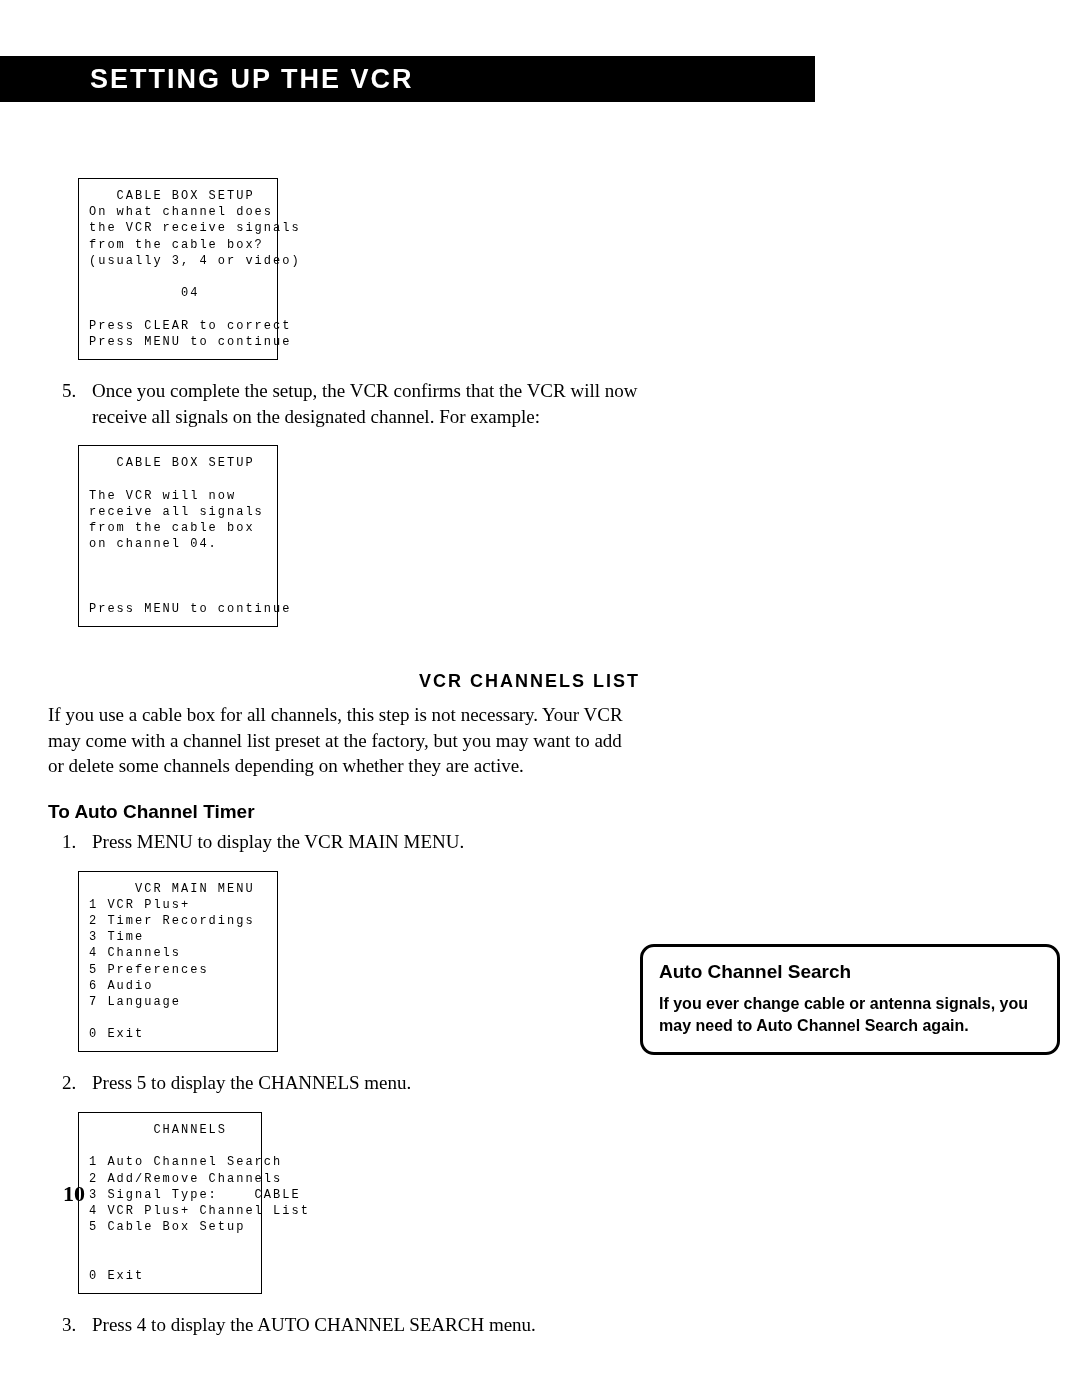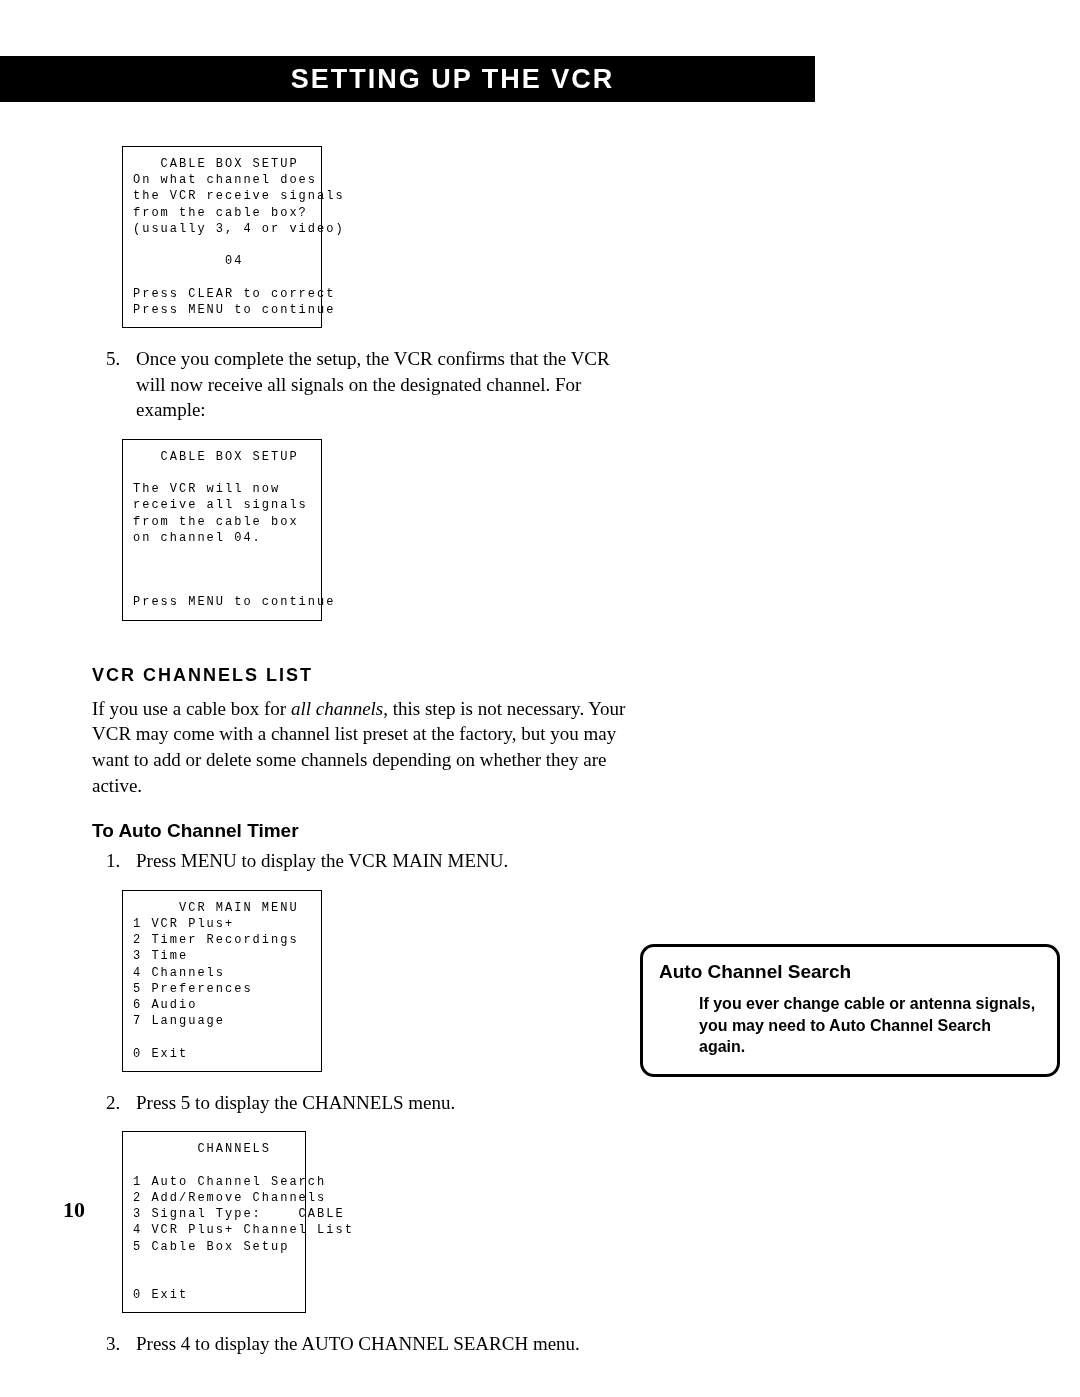--- a/index.html
+++ b/index.html
@@ -13,34 +13,33 @@
       position: relative;
     }
 
     .header-bar {
       background: #000;
       color: #fff;
       height: 46px;
       display: flex;
       align-items: center;
       padding-left: 90px;
-      margin-bottom: 44px;
+      margin-bottom: 76px;
       width: 815px;
-      justify-content: center;
     }
     .header-title {
       font-family: 'Trebuchet MS', Arial, sans-serif;
       font-weight: 900;
       font-size: 27px;
       letter-spacing: 2px;
       text-transform: uppercase;
     }
 
     .content {
-      padding-left: 92px;
+      padding-left: 48px;
       width: 640px;
     }
 
     .screen-box {
       border: 1px solid #000;
       font-family: 'Courier New', monospace;
       font-size: 12px;
       letter-spacing: 2px;
       line-height: 1.35;
       padding: 9px 10px 9px 10px;
@@ -66,28 +65,29 @@
     }
 
     .section-h2 {
       font-family: 'Trebuchet MS', Arial, sans-serif;
       font-weight: 900;
       font-size: 18px;
       letter-spacing: 2px;
       text-transform: uppercase;
       margin-top: 44px;
       margin-bottom: 10px;
+      text-align: right;
     }
 
     .para {
       font-size: 19px;
       line-height: 1.35;
       margin-bottom: 20px;
     }
-    .italic { font-style: italic; }
+    .italic { }
 
     .subhead {
       font-family: Arial, Helvetica, sans-serif;
       font-weight: bold;
       font-size: 19px;
       margin-top: 22px;
       margin-bottom: 6px;
     }
 
     .callout {
@@ -104,21 +104,21 @@
       font-weight: bold;
       font-size: 19px;
       margin-bottom: 10px;
     }
     .callout-p {
       font-weight: bold;
       font-size: 16px;
       line-height: 1.35;
       margin-bottom: 10px;
     }
-    .callout-p:last-child { margin-bottom: 0; margin-left: 40px; }
+    .callout-p:last-child { margin-bottom: 0; }
 
     .page-number {
       position: absolute;
       left: 63px;
       bottom: 190px;
       font-family: Liberation Serif, serif;
       font-weight: 900;
       font-size: 22px;
       margin-top: 12px;
     }

